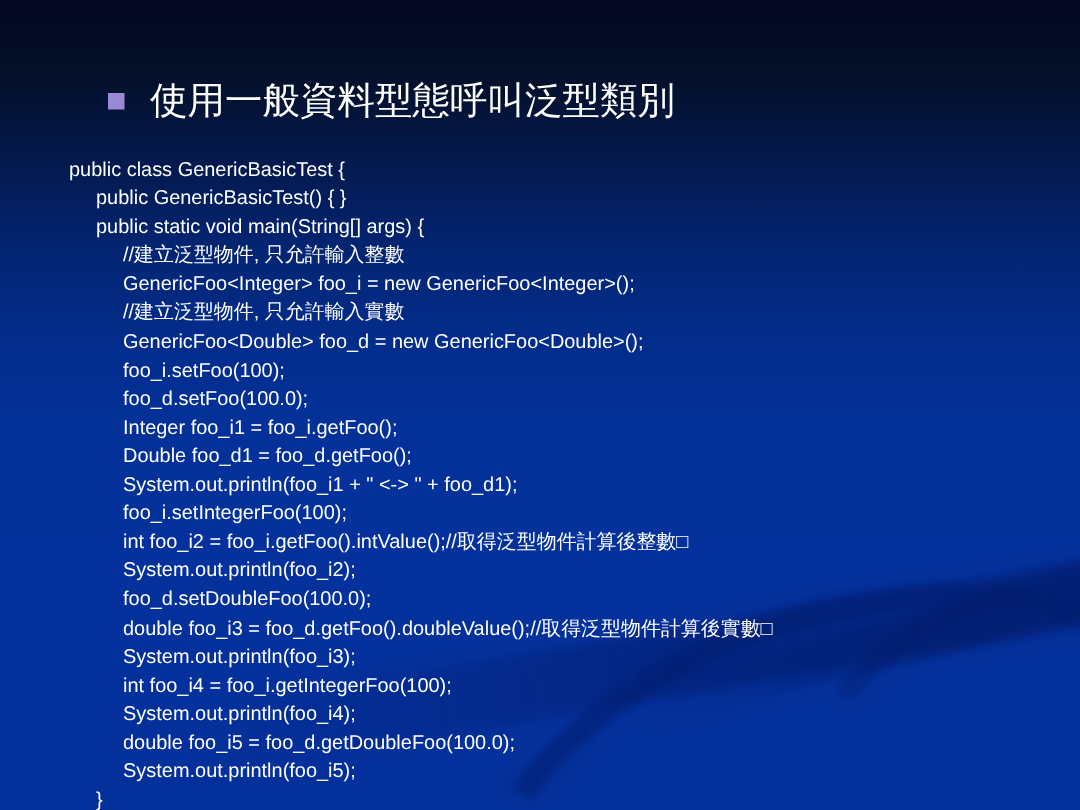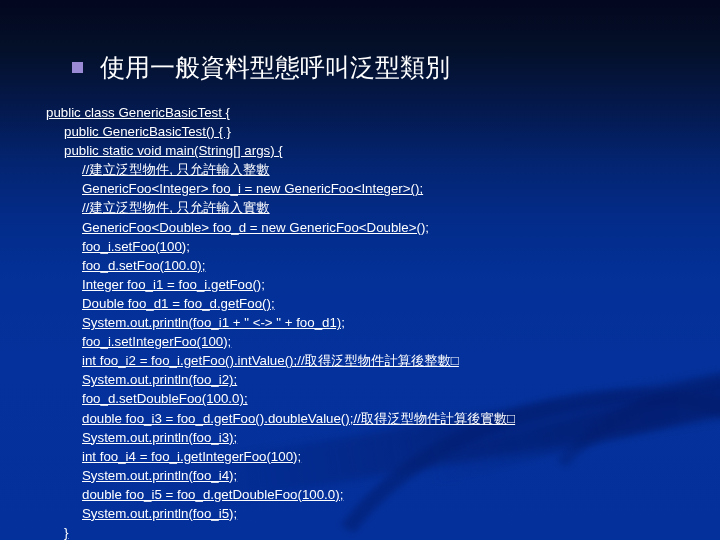--- a/index.html
+++ b/index.html
@@ -106,21 +106,20 @@
     top: 103px;
     width: 670px;
     color: #ffffff;
     font-size: 13.3px;
     line-height: 19.1px;
     white-space: pre;
   }
   .code-line {
     white-space: pre;
     height: 19.1px;
-    text-decoration: underline;
   }
 </style>
 </head>
 <body>
 
 <div id="slide">
 
   <div class="swoosh swoosh-1"></div>
   <div class="swoosh swoosh-2"></div>
   <div class="swoosh-band"></div>

